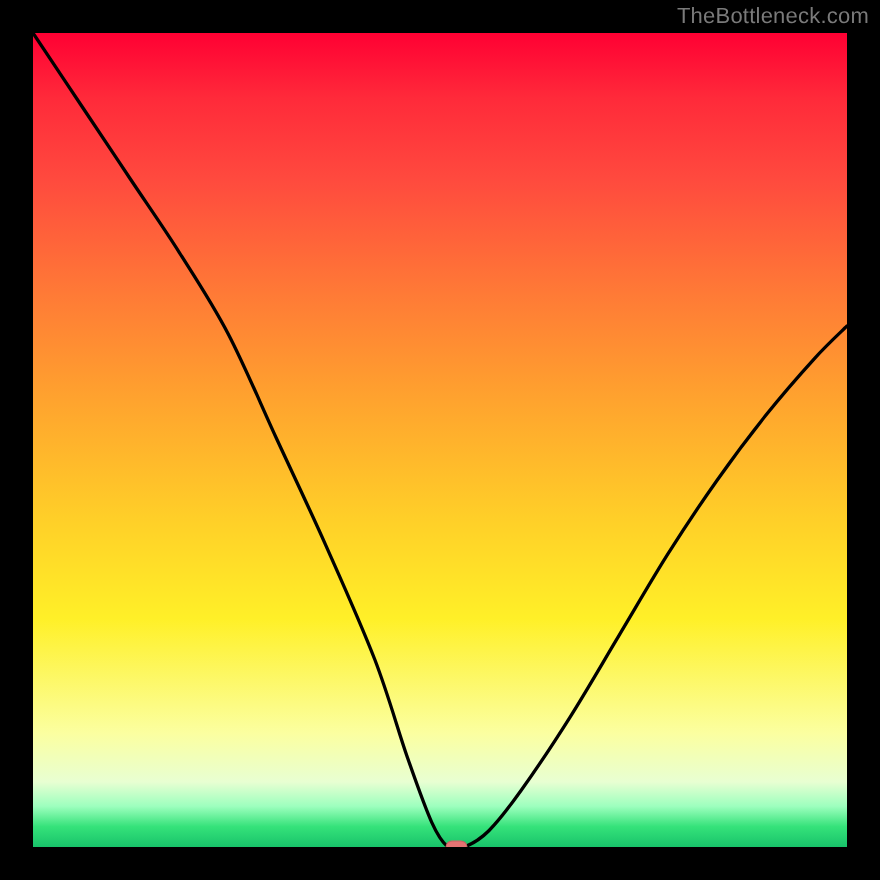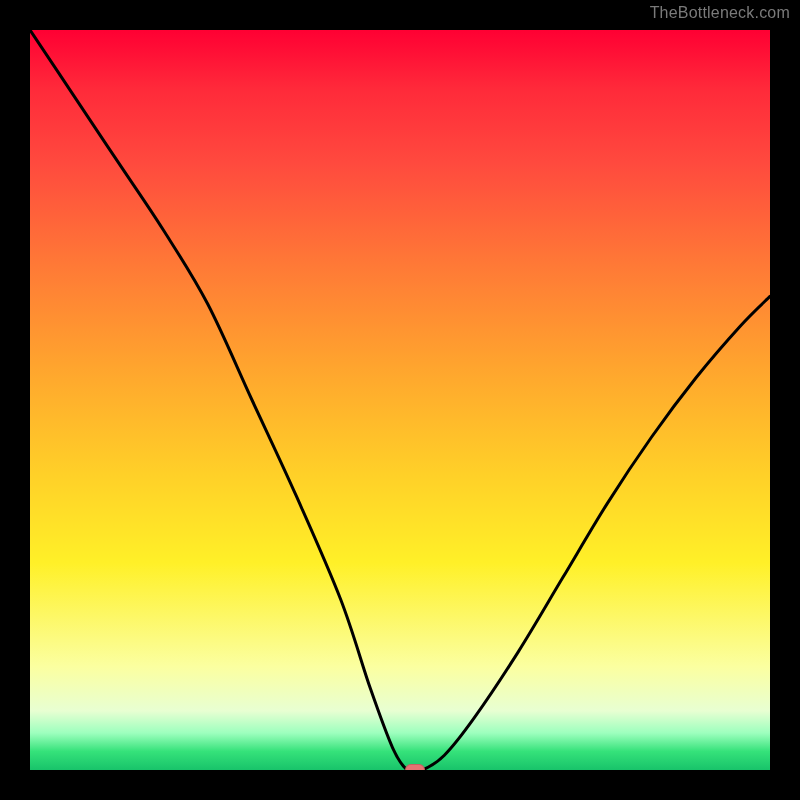--- a/index.html
+++ b/index.html
@@ -57,21 +57,21 @@
     border-radius: 6px;
     background: #e57373;
     box-shadow: 0 0 0 1px rgba(0,0,0,0.15) inset;
     transform: translate(-50%, -50%);
   }
   .watermark {
     position: absolute;
     top: 4px;
     right: 10px;
     color: #7a7a7a;
-    font-size: 16px;
+    font-size: 20px;
     font-weight: 500;
     letter-spacing: 0.2px;
   }
 </style>
 </head>
 <body>
 
 <div class="frame">
 
   <div class="watermark">TheBottleneck.com</div>

